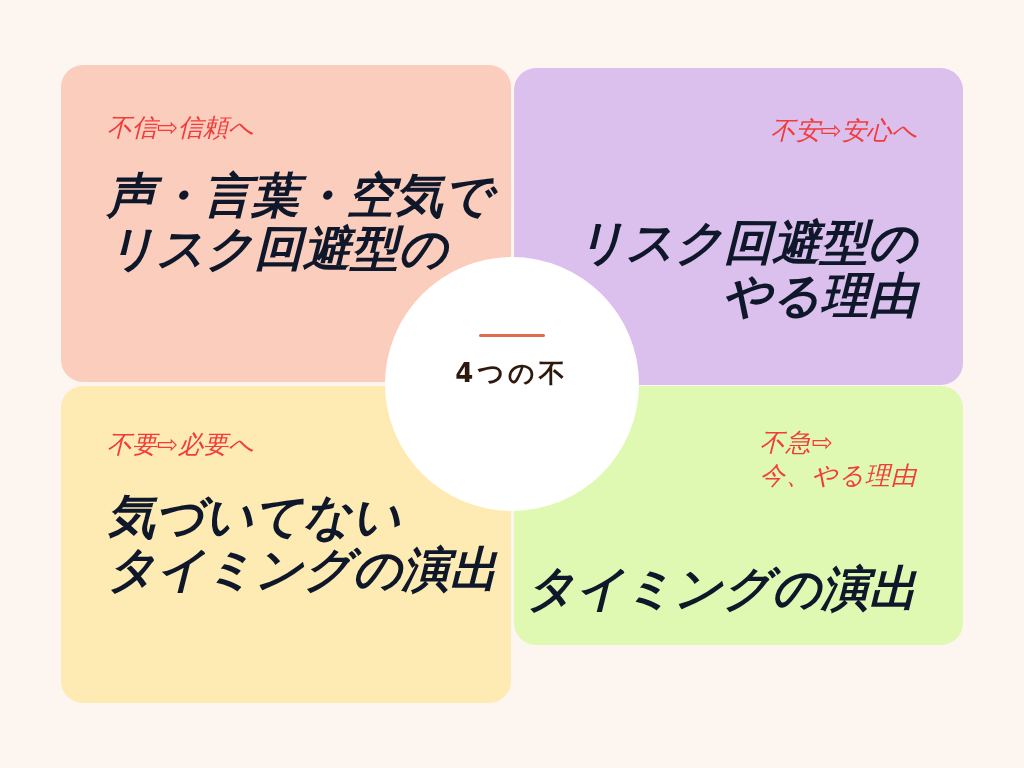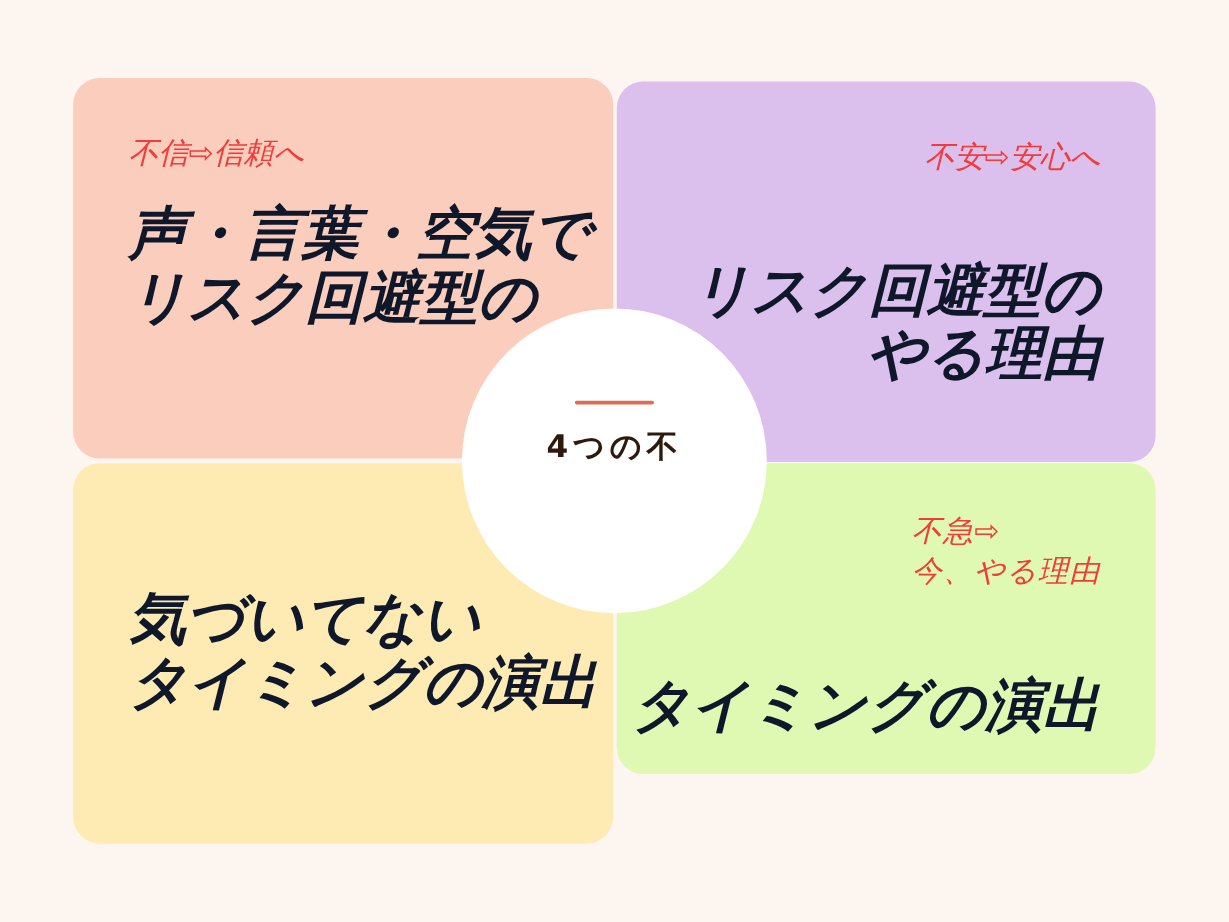--- a/index.html
+++ b/index.html
@@ -94,20 +94,23 @@
     <div class="sub">
       <span>不安⇨安心へ</span>
     </div>
     <div class="title">
       <span>リスク回避型の</span>
       <span>やる理由</span>
     </div>
   </div>
 
   <div class="quad q-bl">
+    <div class="sub">
+      <span>不要⇨必要へ</span>
+    </div>
     <div class="title">
       <span>気づいてない</span>
       <span>タイミングの演出</span>
     </div>
   </div>
 
   <div class="quad q-br">
     <div class="sub">
       <span style="display:block">不急⇨</span>
       <span style="display:block">今、やる理由</span>

